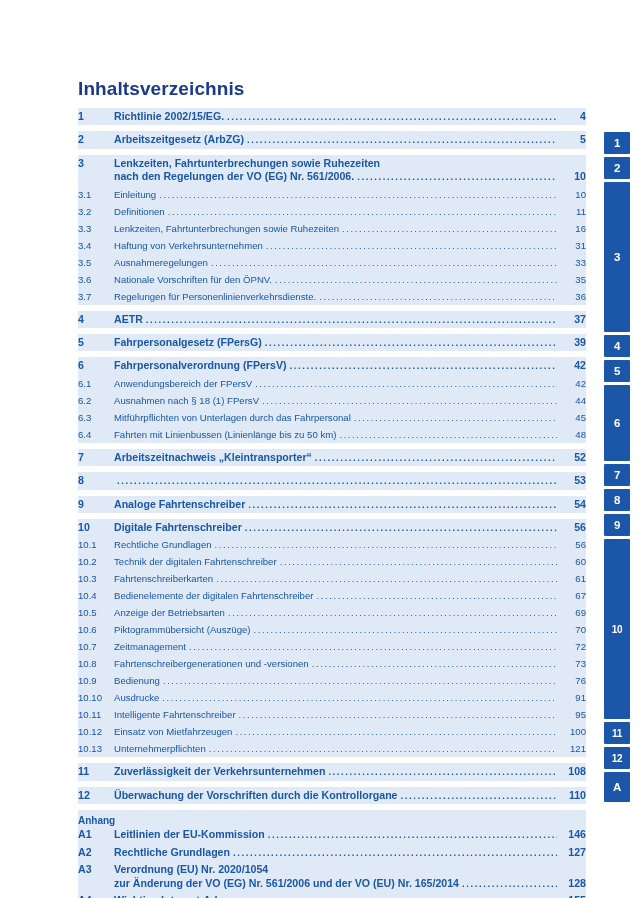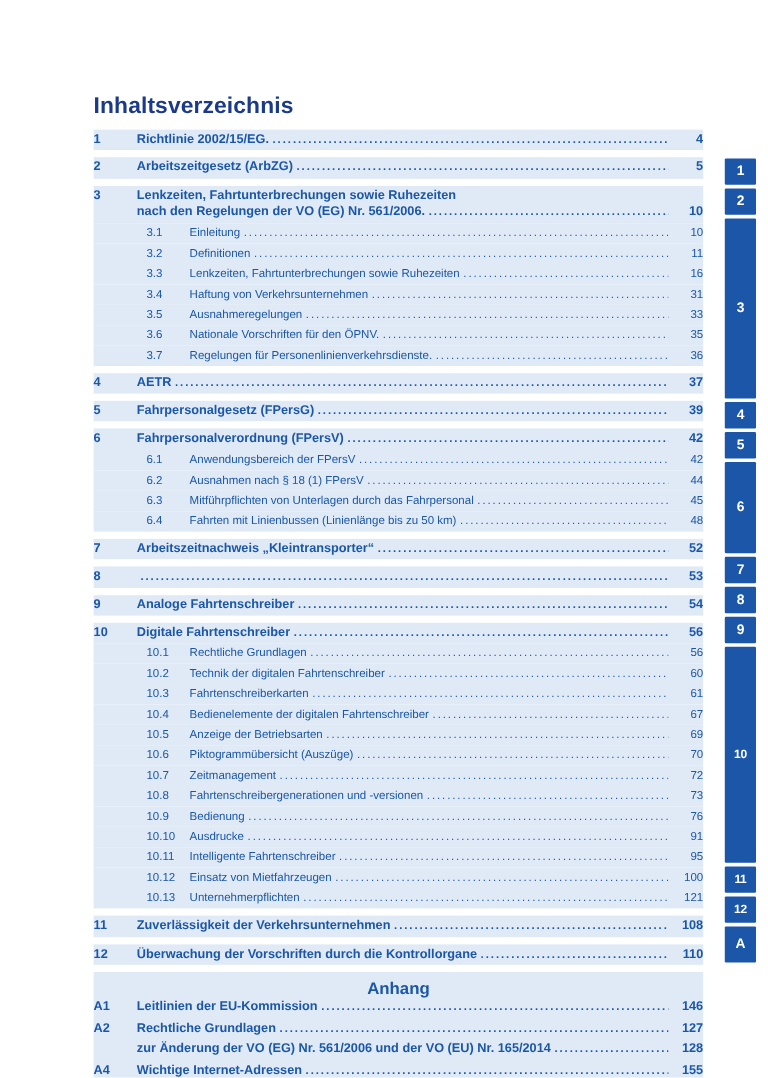--- a/index.html
+++ b/index.html
@@ -60,21 +60,21 @@
   .row .pg{
     width:26px;
     flex:0 0 26px;
     text-align:right;
     color:#1b56a8;
   }
 
   .row.bold{font-weight:bold;font-size:10.6px;}
   .row.bold .num,.row.bold .pg{font-weight:bold;}
 
-  .row.sub{font-size:9.6px;line-height:13px;padding-left:44px;}
+  .row.sub{font-size:9.6px;line-height:13px;}
 
   .band{
     background:#dfeaf6;
     padding:3px 0 3px 0;
   }
 
   .spacer{height:6px;}
 
   .grp{padding:2px 0;}
 
@@ -100,25 +100,24 @@
     justify-content:center;
     letter-spacing:-0.3px;
   }
   .tab.small{font-size:10px;}
 
   .anhang-box{
     background:#dfeaf6;
     padding:5px 0 8px 0;
   }
   .anhang-label{
-    font-size:14px;
+    font-size:10px;
     font-weight:bold;
     color:#1b56a8;
     padding-left:0px;
-    text-align:center;
   }
 </style>
 </head>
 <body>
 
 <div class="page">
 
   <div class="title">Inhaltsverzeichnis</div>
 
   <div class="toc" id="toc">
@@ -515,20 +514,26 @@
           <div class="row bold">
             <span class="num">A2</span>
             <span class="txtwrap">
               <span class="txt">Rechtliche Grundlagen</span>
               <span class="dots">..............................................................................................................................</span>
               <span class="pg">127</span>
             </span>
           </div>
         </div>
         <div class="grp">
+          <div class="row bold">
+            <span class="num">A3</span>
+            <span class="txtwrap">
+              <span class="txt">Verordnung (EU) Nr. 2020/1054</span>
+            </span>
+          </div>
           <div class="row bold">
             <span class="num"></span>
             <span class="txtwrap">
               <span class="txt">zur Änderung der VO (EG) Nr. 561/2006 und der VO (EU) Nr. 165/2014</span>
               <span class="dots">..............................................................................................................................</span>
               <span class="pg">128</span>
             </span>
           </div>
         </div>
         <div class="grp">

